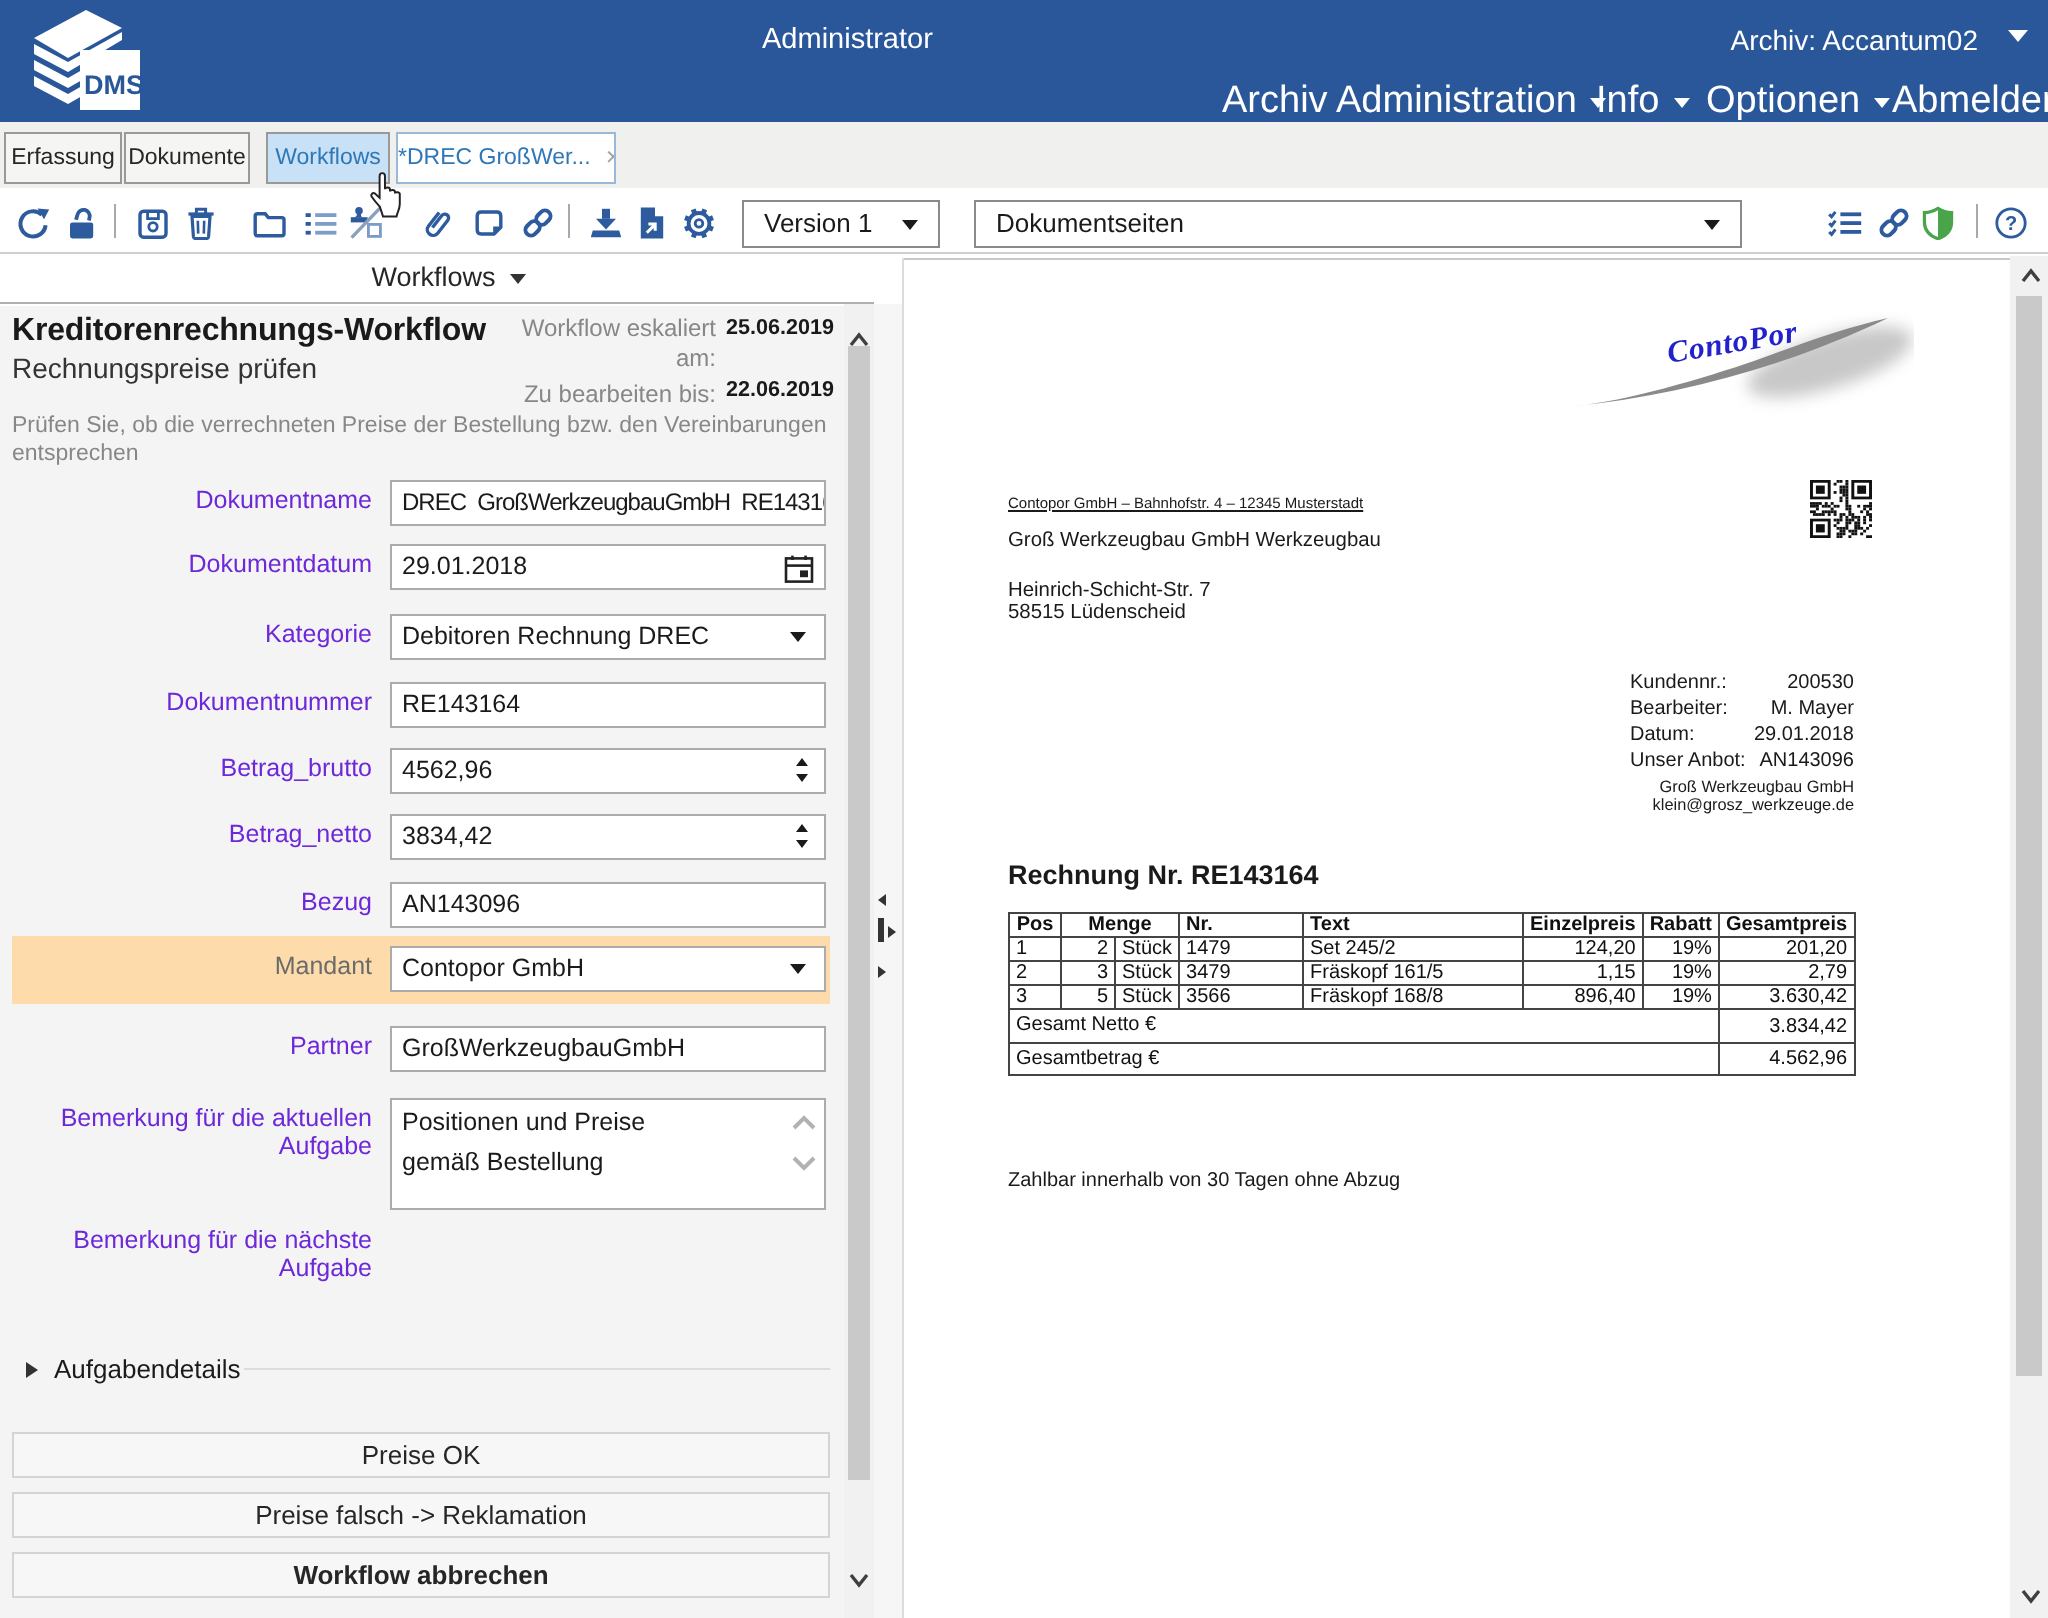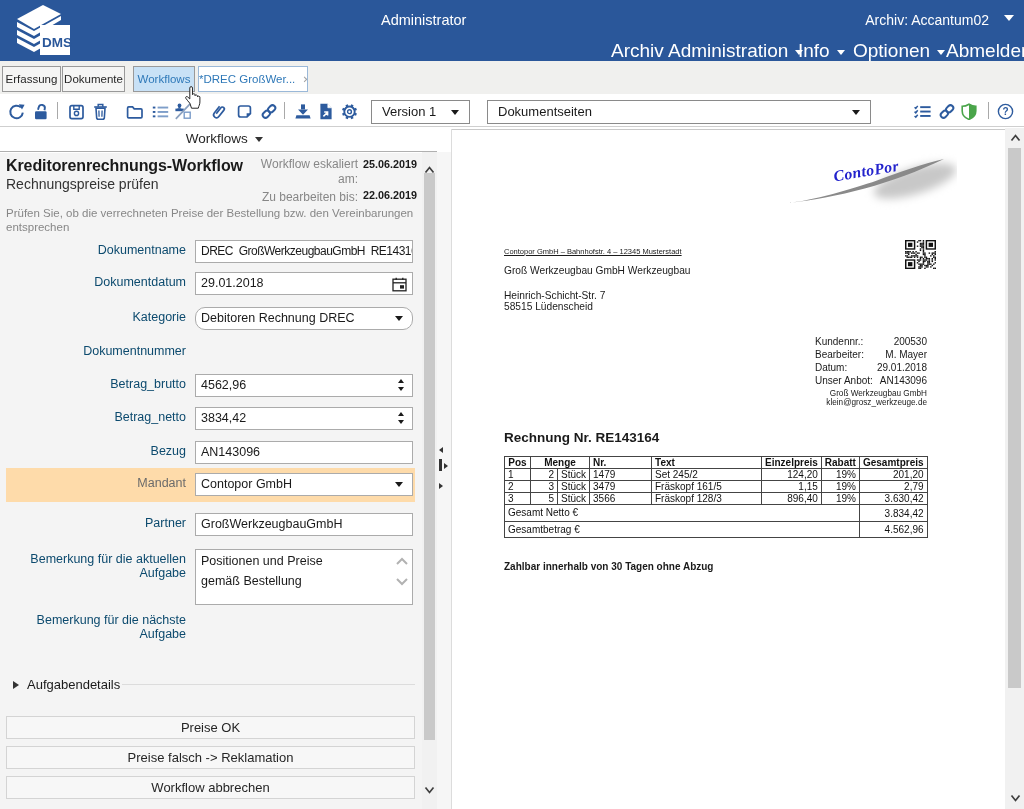--- a/index.html
+++ b/index.html
@@ -17,21 +17,21 @@
 
 #toolbar { position:absolute; left:0; top:94px; width:1024px; height:33px; background:#fff; border-bottom:1px solid #cfcfcf; }
 #toolbar svg { position:absolute; top:9px; }
 .tsep { position:absolute; top:8px; width:1px; height:17px; background:#a9a9a9; }
 .dd { position:absolute; top:6px; height:24px; background:#fff; border:1px solid #8a8a8a; font-size:13px; color:#1a1a1a; line-height:22px; padding-left:10px; }
 .dd .dar { position:absolute; right:10px; top:9px; width:0; height:0; border-left:4px solid transparent; border-right:4px solid transparent; border-top:5px solid #1a1a1a; }
 
 #wfhead { position:absolute; left:0; top:127px; width:437px; height:25px; background:#fff; border-bottom:1px solid #b0b0b0; font-size:13.5px; color:#262626; text-align:center; line-height:23px; padding-left:12px; }
 
 #panel { position:absolute; left:0; top:153px; width:422px; height:656px; background:#f4f4f4; overflow:hidden; }
-.lbl { position:absolute; left:0; width:186px; text-align:right; color:#0c4a6e; font-size:12.5px; }
+.lbl { position:absolute; left:0; width:186px; text-align:right; color:#6d28d9; font-size:12.5px; }
 .fld { position:absolute; left:195px; width:218px; height:23px; background:#fff; border:1px solid #ababab; font-size:12.5px; color:#1a1a1a; line-height:21px; padding-left:5px; white-space:nowrap; overflow:hidden; }
 .selarr { position:absolute; right:9px; top:8px; width:0; height:0; border-left:4px solid transparent; border-right:4px solid transparent; border-top:5px solid #1a1a1a; }
 .spin { position:absolute; right:8px; top:4px; }
 .spin .u { display:block;width:0;height:0;border-left:3.5px solid transparent;border-right:3.5px solid transparent;border-bottom:4.5px solid #1a1a1a; margin-bottom:4px;}
 .spin .d { display:block;width:0;height:0;border-left:3.5px solid transparent;border-right:3.5px solid transparent;border-top:4.5px solid #1a1a1a;}
 .ta { position:absolute; left:195px; width:218px; background:#fff; border:1px solid #ababab; font-size:12.5px; color:#1a1a1a; padding:1px 0 0 5px; line-height:20px; }
 .tchev { position:absolute; right:3px; width:14px; height:9px; }
 .btn { position:absolute; left:6px; width:409px; height:23px; background:#f7f7f7; border:1px solid #d4d4d4; text-align:center; font-size:13px; color:#262626; line-height:21px; }
 
 .sbar { position:absolute; background:#f1f1f1; }
@@ -206,23 +206,24 @@
     <svg width="15" height="15" viewBox="0 0 15 15" style="position:absolute;right:5px;top:4px;">
       <rect x="1" y="2.2" width="13" height="11.6" fill="none" stroke="#222" stroke-width="1.3"></rect>
       <line x1="1" y1="5.8" x2="14" y2="5.8" stroke="#222" stroke-width="1.3"></line>
       <rect x="8" y="8.2" width="4" height="3.4" fill="#222"></rect>
       <line x1="4.2" y1="0.8" x2="4.2" y2="3" stroke="#222" stroke-width="1.3"></line>
       <line x1="10.8" y1="0.8" x2="10.8" y2="3" stroke="#222" stroke-width="1.3"></line>
     </svg>
   </div>
 
   <div class="lbl" style="top:157px;">Kategorie</div>
-  <div class="fld" style="top:154px;border-radius:10px;">Debitoren Rechnung DREC<span class="selarr"></span></div>
+  <div class="fld" style="top:154px;">Debitoren Rechnung DREC<span class="selarr"></span></div>
 
   <div class="lbl" style="top:191px;">Dokumentnummer</div>
+  <div class="fld" style="top:188px;">RE143164</div>
 
   <div class="lbl" style="top:224px;">Betrag_brutto</div>
   <div class="fld" style="top:221px;">4562,96<span class="spin">
         <span class="u"></span>
         <span class="d"></span>
       </span></div>
 
   <div class="lbl" style="top:257px;">Betrag_netto</div>
   <div class="fld" style="top:254px;">3834,42<span class="spin">
         <span class="u"></span>
@@ -248,21 +249,21 @@
       </svg>
   </div>
 
   <div class="lbl" style="top:460px;width:186px;">Bemerkung für die nächste Aufgabe</div>
 
   <div style="position:absolute;left:13px;top:524px;font-size:13px;color:#1a1a1a;"><span style="display:inline-block;width:0;height:0;border-left:6px solid #333;border-top:4px solid transparent;border-bottom:4px solid transparent;margin-right:8px;"></span>Aufgabendetails</div>
   <div style="position:absolute;left:122px;top:531px;width:293px;height:1px;background:#dcdcdc;"></div>
 
   <div class="btn" style="top:563px;">Preise OK</div>
   <div class="btn" style="top:593px;">Preise falsch -&gt; Reklamation</div>
-  <div class="btn" style="top:623px;">Workflow abbrechen</div>
+  <div class="btn" style="top:623px;font-weight:bold;">Workflow abbrechen</div>
 </div>
 
 <div class="sbar" style="left:422px; top:152px; width:15px; height:657px;"></div>
 <svg style="position:absolute;left:424px;top:166px;" width="11" height="8" viewBox="0 0 11 8">
     <path d="M1.5 6.5 L5.5 1.5 L9.5 6.5" fill="none" stroke="#3f3f3f" stroke-width="1.7"></path>
   </svg>
 <div class="sthumb" style="left:424px; top:173px; width:11px; height:567px;"></div>
 <svg style="position:absolute;left:424px;top:786px;" width="11" height="8" viewBox="0 0 11 8">
     <path d="M1.5 1.5 L5.5 6.5 L9.5 1.5" fill="none" stroke="#3f3f3f" stroke-width="1.7"></path>
   </svg>
@@ -468,37 +469,37 @@
             <td>Fräskopf 161/5</td>
             <td style="text-align:right;">1,15</td>
             <td style="text-align:right;">19%</td>
             <td style="text-align:right;">2,79</td>
           </tr>
     <tr>
             <td>3</td>
             <td style="text-align:right;">5</td>
             <td>Stück</td>
             <td>3566</td>
-            <td>Fräskopf 128/3</td>
+            <td>Fräskopf 168/8</td>
             <td style="text-align:right;">896,40</td>
             <td style="text-align:right;">19%</td>
             <td style="text-align:right;">3.630,42</td>
           </tr>
     <tr>
             <td colspan="7" style="height:16px;line-height:16px;">Gesamt Netto €</td>
             <td style="text-align:right;">3.834,42</td>
           </tr>
     <tr>
             <td colspan="7" style="height:15px;line-height:15px;">Gesamtbetrag €</td>
             <td style="text-align:right;">4.562,96</td>
           </tr>
   </tbody>
       </table>
   </div>
-  <div class="dv" style="left:52px;top:434px;font-size:10px;font-weight:bold;">Zahlbar innerhalb von 30 Tagen ohne Abzug</div>
+  <div class="dv" style="left:52px;top:458px;font-size:10px;">Zahlbar innerhalb von 30 Tagen ohne Abzug</div>
 </div>
 
 <div class="sbar" style="left:1005px; top:128px; width:19px; height:681px;"></div>
 <svg style="position:absolute;left:1010px;top:134px;" width="11" height="8" viewBox="0 0 11 8">
     <path d="M1.5 6.5 L5.5 1.5 L9.5 6.5" fill="none" stroke="#3f3f3f" stroke-width="1.7"></path>
   </svg>
 <div class="sthumb" style="left:1008px; top:148px; width:13px; height:540px;"></div>
 <svg style="position:absolute;left:1010px;top:794px;" width="11" height="8" viewBox="0 0 11 8">
     <path d="M1.5 1.5 L5.5 6.5 L9.5 1.5" fill="none" stroke="#3f3f3f" stroke-width="1.7"></path>
   </svg>

